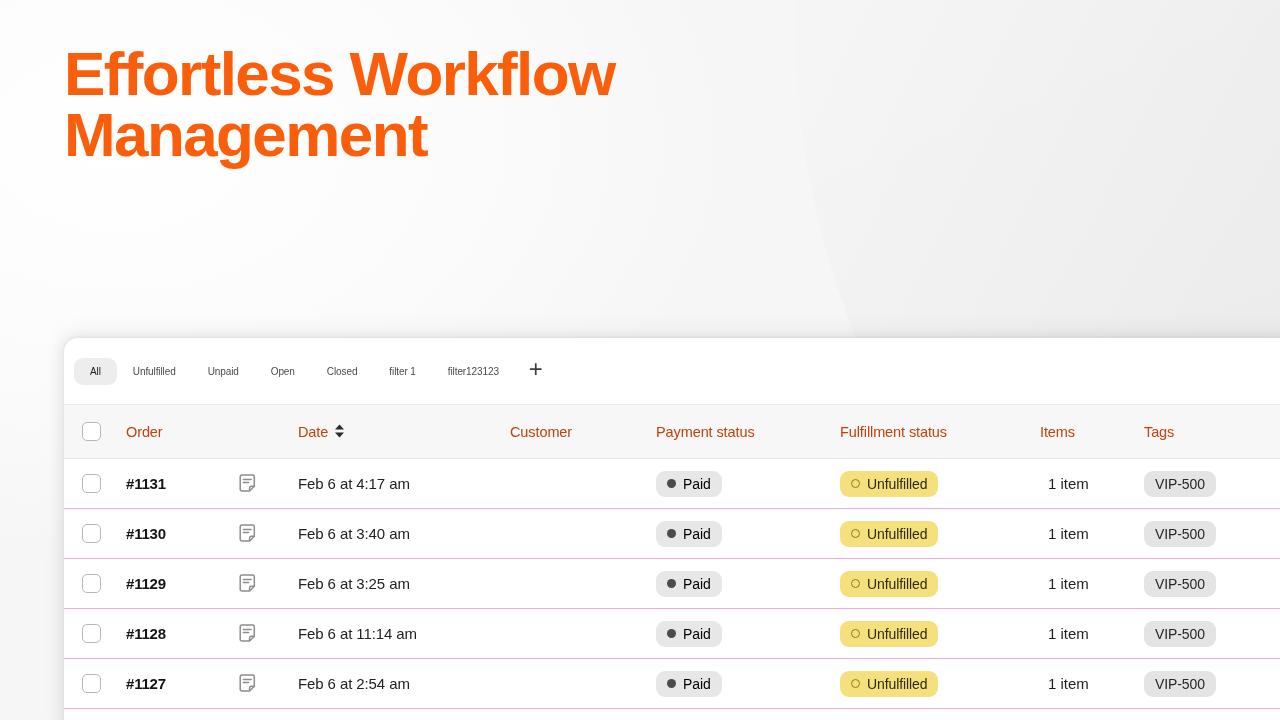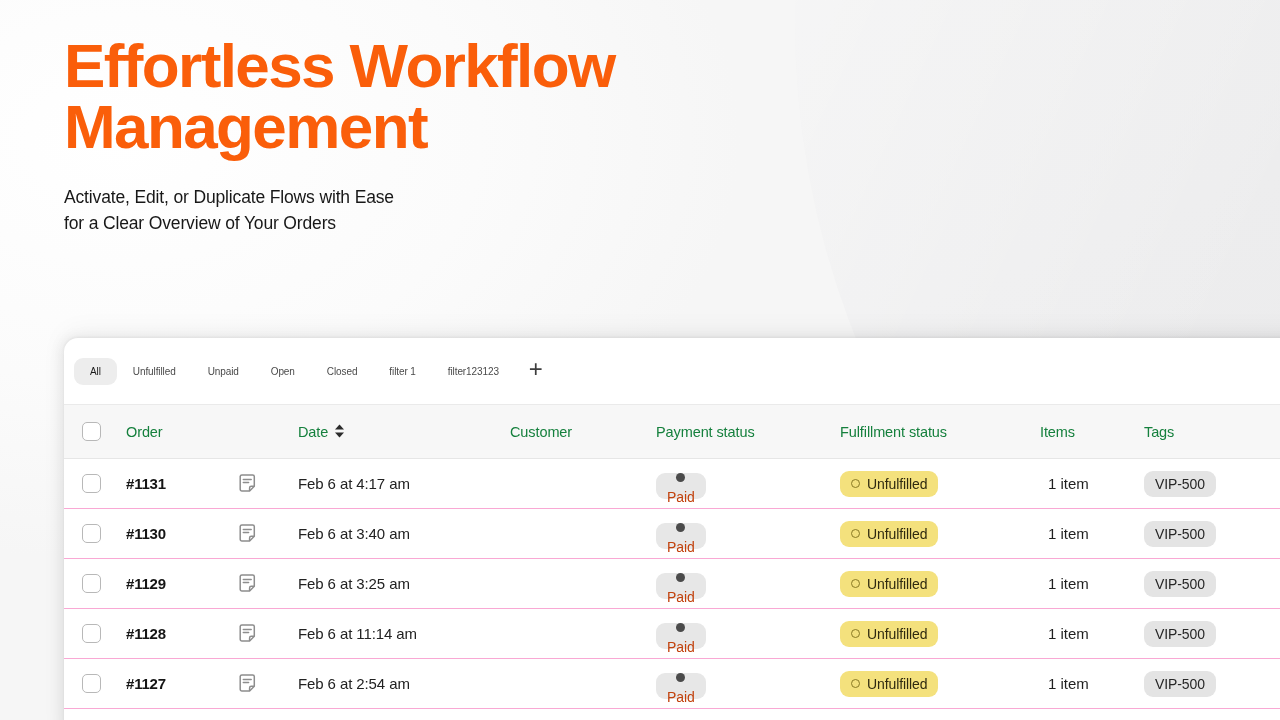--- a/index.html
+++ b/index.html
@@ -34,21 +34,21 @@
     height:1100px;
     border-radius:0 0 0 700px / 0 0 0 780px;
     background:linear-gradient(115deg,rgba(255,255,255,0.55) 0%,rgba(255,255,255,0) 38%);
   }
   .bg-soft-left {
     position:absolute; left:0; top:0; width:900px; height:720px;
     background:radial-gradient(620px 420px at 120px 140px,#ffffff 0%,#fbfbfb 58%,#f6f6f6 100%);
   }
 
   
-  .hero { position:absolute; left:64px; top:36px; width:760px; }
+  .hero { position:absolute; left:64px; top:44px; width:760px; }
   .hero-title {
     font-size:62px;
     line-height:0.98;
     font-weight:700;
     letter-spacing:-1.6px;
     color:#FA5E0A;
     white-space:pre-line;
   }
   .hero-sub {
     margin-top:26px;
@@ -99,21 +99,21 @@
   }
 
   
   table { width:100%; border-collapse:collapse; table-layout:fixed; }
   thead tr { background:#f7f7f7; }
   thead th {
     height:54px;
     text-align:left;
     font-size:14.5px;
     font-weight:500;
-    color:#15803d;
+    color:#c2410c;
     letter-spacing:-0.1px;
     border-top:1px solid #eaeaea;
     border-bottom:1px solid #e6e6e6;
     vertical-align:middle;
   }
   tbody td {
     height:50px;
     font-size:15px;
     color:#1f1f1f;
     border-bottom:1px solid #f9a8d4;
@@ -150,21 +150,21 @@
 
   .badge {
     display:inline-flex; align-items:center; gap:7px;
     height:26px;
     padding:0 11px;
     border-radius:9px;
     font-size:14px;
     letter-spacing:-0.1px;
     white-space:nowrap;
   }
-  .badge-paid { background:#e7e7e7; color:#c2410c;flex-direction:column; }
+  .badge-paid { background:#e7e7e7; color:#000000; }
   .dot-filled { width:9px; height:9px; border-radius:50%; background:#4b4b4b; flex:none; }
   .badge-unfulfilled { background:#f4e17d; color:#2f2a10; }
   .dot-ring {
     width:9px; height:9px; border-radius:50%;
     border:1.6px solid #8a7a24; background:transparent; flex:none;
   }
   .tag-pill {
     display:inline-flex; align-items:center;
     height:26px; padding:0 11px;
     border-radius:9px;
@@ -179,22 +179,20 @@
 
 <div id="stage">
 
   <div class="bg-soft-left"></div>
   <div class="bg-curve"></div>
   <div class="bg-curve-inner"></div>
 
   <div class="hero">
     <div class="hero-title">Effortless Workflow
 Management</div>
-    <div class="hero-sub">Activate, Edit, or Duplicate Flows with Ease
-for a Clear Overview of Your Orders</div>
   </div>
 
   <div class="card">
 
     <div class="tabs">
       <div class="tab active">All</div>
       <div class="tab">Unfulfilled</div>
       <div class="tab">Unpaid</div>
       <div class="tab">Open</div>
       <div class="tab">Closed</div>

